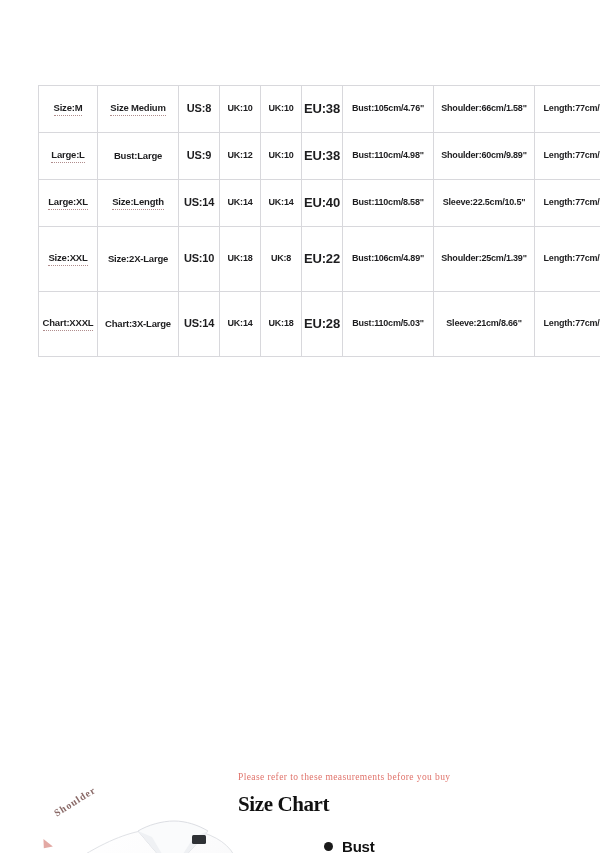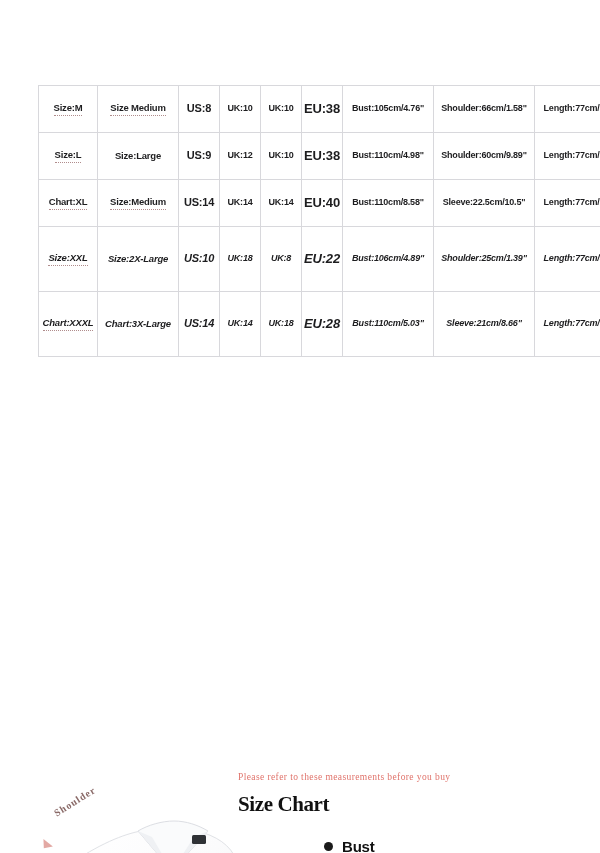--- a/index.html
+++ b/index.html
@@ -28,21 +28,21 @@
     padding:2px 1px;
     line-height:1.25;
     letter-spacing:-0.2px;
     overflow:hidden;
     white-space:nowrap;
   }
   table.size-table tr.r1 td,
   table.size-table tr.r2 td,
   table.size-table tr.r3 td{height:42px;}
   table.size-table tr.r4 td,
-  table.size-table tr.r5 td{height:60px;font-style:italic;}
+  table.size-table tr.r5 td{height:60px;}
   td.c-size{width:56px;font-size:9.5px;margin-left:28px;}
   td.c-name{width:78px;font-size:9.5px;white-space:normal;}
   td.c-us{width:38px;font-size:11px;}
   td.c-uk1{width:38px;font-size:9px;}
   td.c-uk2{width:38px;font-size:9px;}
   td.c-eu{width:38px;font-size:13px;}
   td.c-bust{width:88px;font-size:9px;}
   td.c-shoulder{width:98px;font-size:9px;}
   td.c-length{width:92px;font-size:9px;}
   .u-line{
@@ -125,33 +125,33 @@
         <td class="c-name"><span class="u-line">Size Medium</span></td>
         <td class="c-us">US:8</td>
         <td class="c-uk1">UK:10</td>
         <td class="c-uk2">UK:10</td>
         <td class="c-eu">EU:38</td>
         <td class="c-bust">Bust:105cm/4.76"</td>
         <td class="c-shoulder">Shoulder:66cm/1.58"</td>
         <td class="c-length">Length:77cm/1.86"</td>
       </tr>
       <tr class="r2">
-        <td class="c-size"><span class="u-line">Size:L</span></td>
-        <td class="c-name"><span>Size:Large</span></td>
+        <td class="c-size"><span class="u-line">Large:L</span></td>
+        <td class="c-name"><span>Bust:Large</span></td>
         <td class="c-us">US:9</td>
         <td class="c-uk1">UK:12</td>
         <td class="c-uk2">UK:10</td>
         <td class="c-eu">EU:38</td>
         <td class="c-bust">Bust:110cm/4.98"</td>
         <td class="c-shoulder">Shoulder:60cm/9.89"</td>
         <td class="c-length">Length:77cm/8.03"</td>
       </tr>
       <tr class="r3">
-        <td class="c-size"><span class="u-line">Chart:XL</span></td>
-        <td class="c-name"><span class="u-line">Size:Medium</span></td>
+        <td class="c-size"><span class="u-line">Large:XL</span></td>
+        <td class="c-name"><span class="u-line">Size:Length</span></td>
         <td class="c-us">US:14</td>
         <td class="c-uk1">UK:14</td>
         <td class="c-uk2">UK:14</td>
         <td class="c-eu">EU:40</td>
         <td class="c-bust">Bust:110cm/8.58"</td>
         <td class="c-shoulder">Sleeve:22.5cm/10.5"</td>
         <td class="c-length">Length:77cm/10.3"</td>
       </tr>
       <tr class="r4">
         <td class="c-size"><span class="u-line">Size:XXL</span></td>

